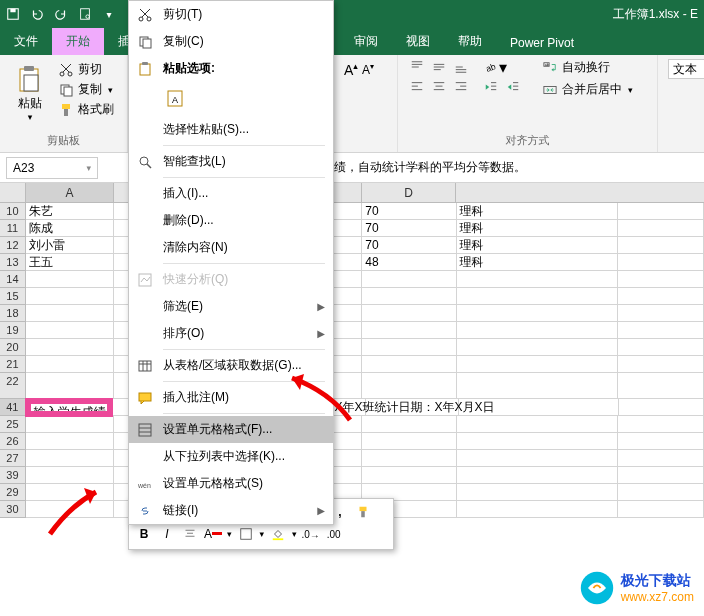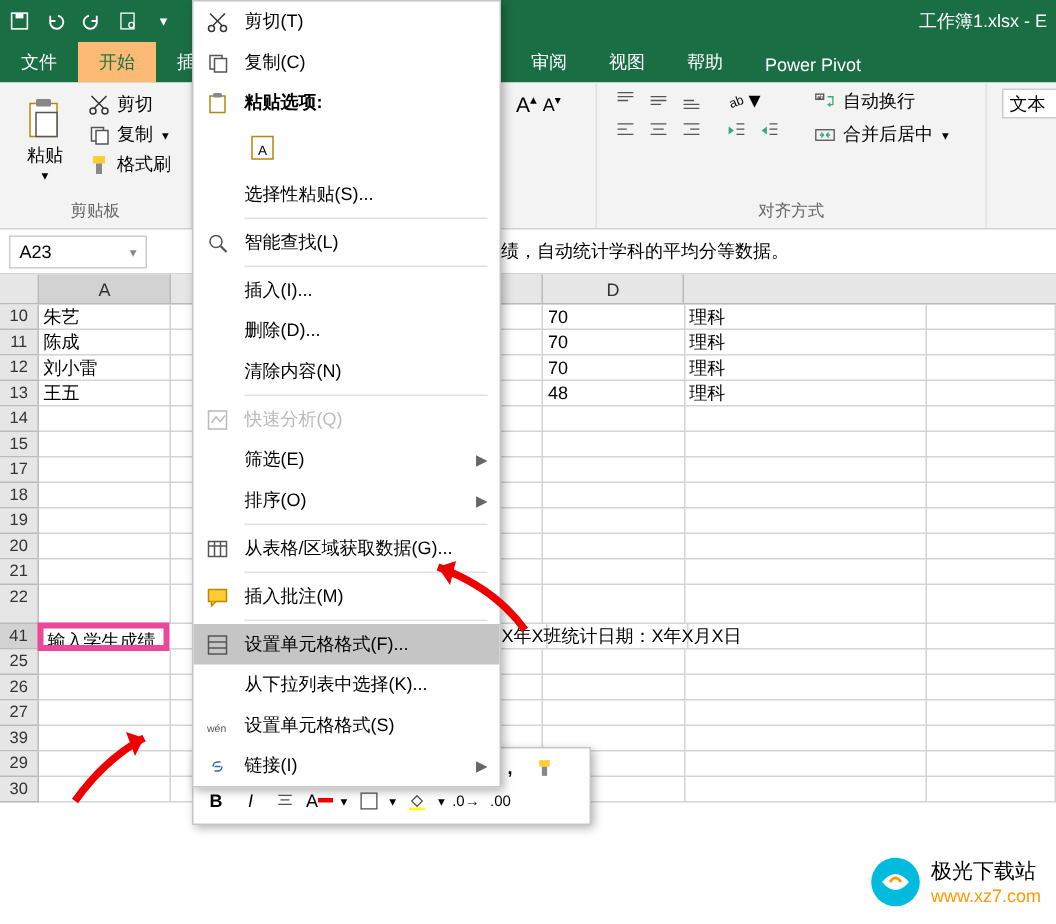--- a/index.html
+++ b/index.html
@@ -4,21 +4,21 @@
 <style>
 * { margin: 0; padding: 0; box-sizing: border-box; font-family: "Microsoft YaHei", sans-serif; }
 body { width: 704px; height: 616px; overflow: hidden; background: #fff; position: relative; }
 .titlebar { height: 28px; background: #1a6e43; display: flex; align-items: center; padding: 0 6px; color: #fff; font-size: 12px; }
 .titlebar .qat { display: flex; gap: 10px; align-items: center; }
 .titlebar .icon { width: 14px; height: 14px; display: inline-flex; align-items: center; justify-content: center; }
 .titlebar .spacer { flex: 1; }
 .titlebar .title { color: #fff; font-size: 12px; }
 .tabs { height: 27px; background: #1a6e43; display: flex; align-items: flex-end; }
 .tab { padding: 5px 14px; color: #fff; font-size: 12px; cursor: pointer; }
-.tab.active { background: #fdba74; color: #217346; }
+.tab.active { background: #f0abfc; color: #217346; }
 .ribbon { height: 98px; background: #f3f3f3; border-bottom: 1px solid #d4d4d4; display: flex; position: relative; }
 .ribbon-group { border-right: 1px solid #e1e1e1; padding: 4px 10px 2px; display: flex; flex-direction: column; }
 .ribbon-group .label { text-align: center; font-size: 11px; color: #666; margin-top: auto; padding: 2px 0; }
 .clipboard-grp { display: flex; gap: 8px; }
 .paste-btn { display: flex; flex-direction: column; align-items: center; padding: 4px; }
 .paste-icon { width: 32px; height: 32px; }
 .cb-small { display: flex; flex-direction: column; gap: 3px; font-size: 12px; padding-top: 2px; }
 .cb-small-item { display: flex; align-items: center; gap: 4px; }
 .small-ico { width: 16px; height: 16px; }
 .align-group { display: flex; gap: 6px; }
@@ -30,21 +30,21 @@
 .formula-text { font-size: 12px; padding-left: 12px; }
 .grid-area { position: relative; }
 .col-headers { height: 20px; display: flex; background: #e6e6e6; border-bottom: 1px solid #bbb; }
 .rowhead-spacer { width: 29px; border-right: 1px solid #bbb; }
 .col-header { border-right: 1px solid #bbb; font-size: 12px; text-align: center; line-height: 20px; color: #333; }
 .grid-rows { }
 .grid-row { display: flex; height: 17px; }
 .row-header { width: 29px; background: #e6e6e6; border-right: 1px solid #bbb; border-bottom: 1px solid #bbb; font-size: 11px; text-align: center; line-height: 16px; color: #333; }
 .cell { border-right: 1px solid #d4d4d4; border-bottom: 1px solid #d4d4d4; font-size: 12px; line-height: 16px; padding: 0 3px; white-space: nowrap; overflow: visible; }
 .colA { width: 98px; } .colB { width: 80px; } .colD { width: 105px; } .colE { width: 180px; }
-.selected-cell { border: 4px solid #ec4899; position: relative; z-index: 1; margin: -1px; }
+.selected-cell { border: 6px solid #ec4899; position: relative; z-index: 1; margin: -1px; }
 .row-header.sel, .col-header.sel { background: #d2d2d2; }
 .context-menu { position: absolute; top: 0; left: 128px; width: 206px; background: #fff; border: 1px solid #c6c6c6; box-shadow: 2px 2px 6px rgba(0,0,0,0.3); font-size: 12px; z-index: 100; }
 .cm-item { padding: 5px 8px 5px 34px; position: relative; display: flex; align-items: center; }
 .cm-item.highlighted { background: #c5c5c5; }
 .cm-item .cm-icon { position: absolute; left: 8px; width: 16px; height: 16px; }
 .cm-sep { height: 1px; background: #e1e1e1; margin: 2px 8px 2px 34px; }
 .cm-label-bold { font-weight: bold; }
 .cm-paste-opts { padding: 4px 8px 6px 34px; display: flex; gap: 4px; }
 .cm-paste-opt { width: 24px; height: 24px; border: 1px solid transparent; display: flex; align-items: center; justify-content: center; }
 .cm-arrow { margin-left: auto; color: #666; font-size: 10px; }
@@ -331,30 +331,20 @@
         <div class="row-header">15</div>
         <div class="cell" style="width: 98px;"></div>
         <div class="cell" style="width: 80px;"></div>
         <div class="cell" style="width: 126px;"></div>
         <div class="cell" style="width: 70px;"></div>
         <div class="cell" style="width: 105px;"></div>
         <div class="cell" style="width: 180px;"></div>
         <div class="cell" style="width: 96px;"></div>
       </div>
       <div class="grid-row">
-        <div class="row-header">17</div>
-        <div class="cell" style="width: 98px;"></div>
-        <div class="cell" style="width: 80px;"></div>
-        <div class="cell" style="width: 126px;"></div>
-        <div class="cell" style="width: 70px;"></div>
-        <div class="cell" style="width: 105px;"></div>
-        <div class="cell" style="width: 180px;"></div>
-        <div class="cell" style="width: 96px;"></div>
-      </div>
-      <div class="grid-row">
         <div class="row-header">18</div>
         <div class="cell" style="width: 98px;"></div>
         <div class="cell" style="width: 80px;"></div>
         <div class="cell" style="width: 126px;"></div>
         <div class="cell" style="width: 70px;"></div>
         <div class="cell" style="width: 105px;"></div>
         <div class="cell" style="width: 180px;"></div>
         <div class="cell" style="width: 96px;"></div>
       </div>
       <div class="grid-row">
@@ -645,16 +635,16 @@
   </div>
 </div>
 
 <div class="watermark">
   <svg class="watermark-logo" viewBox="0 0 40 40">
       <circle cx="20" cy="20" r="18" fill="#0bd"></circle>
       <path d="M10 20 Q20 8 30 20 Q20 32 10 20" fill="#fff"></path>
       <path d="M16 20 Q20 14 24 20" fill="none" stroke="#f90" stroke-width="2"></path>
     </svg>
   <div>
-    <div class="watermark-text" style="color:#000000;font-weight:normal">极光下载站</div>
+    <div class="watermark-text" style="color:#1d4ed8;font-weight:bold">极光下载站</div>
     <div class="watermark-text" style="color:#ff9900;font-size:12px">www.xz7.com</div>
   </div>
 </div>
 
 </body></html>

